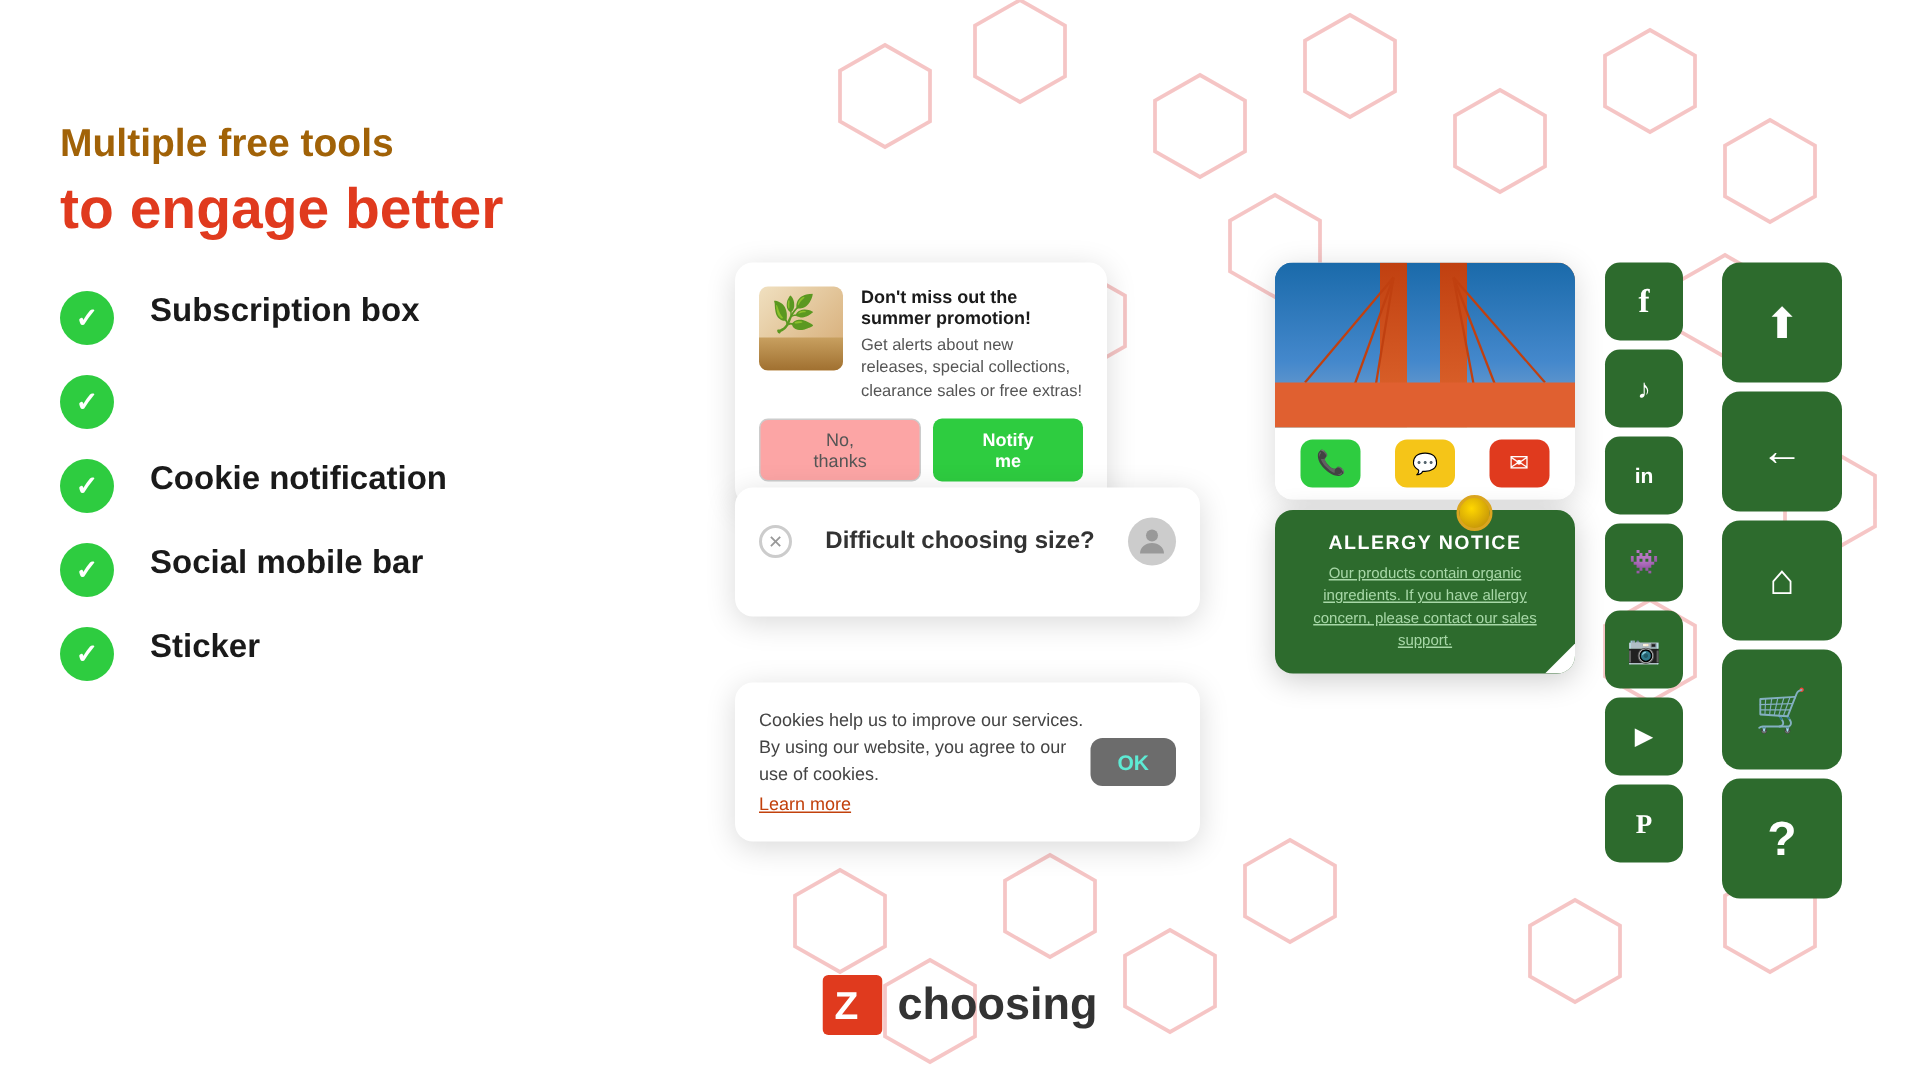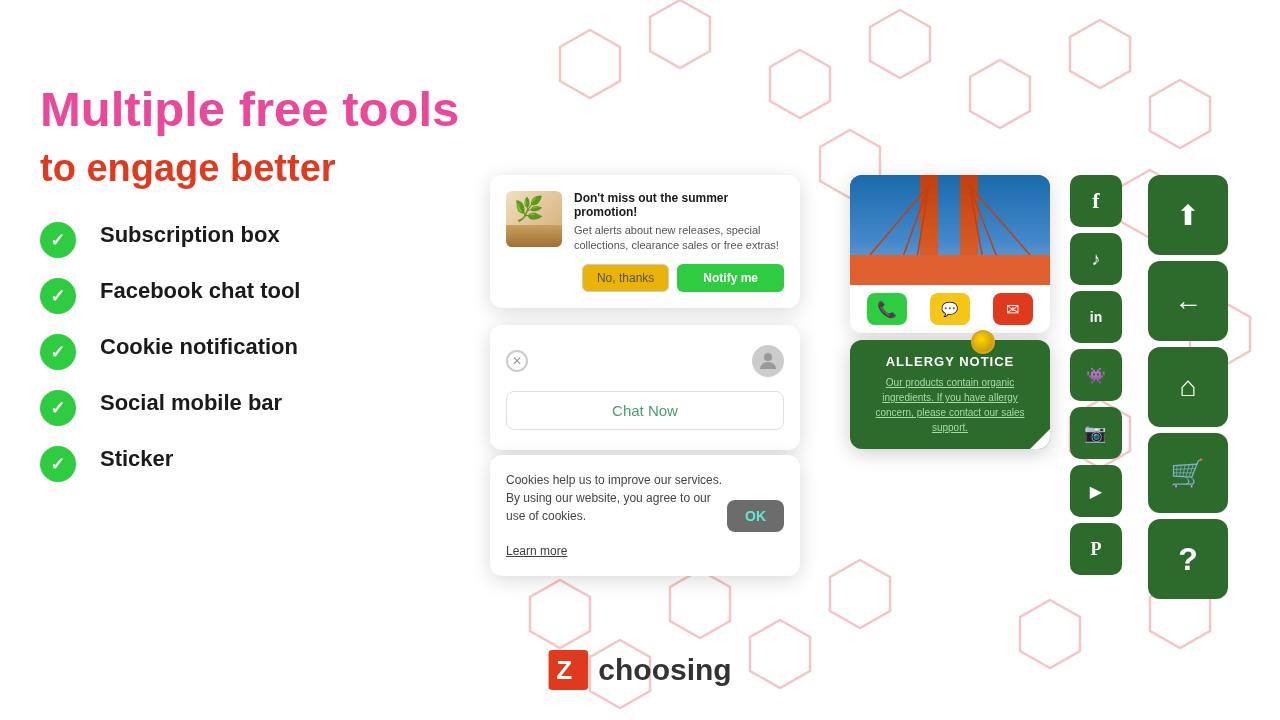--- a/index.html
+++ b/index.html
@@ -22,23 +22,23 @@
 
     
     .left-panel {
       position: absolute;
       left: 40px;
       top: 80px;
       width: 420px;
     }
 
     .headline {
-      font-size: 49px;
+      font-size: 26px;
       font-weight: 900;
-      color: #ec4899;
+      color: #a16207;
       line-height: 1.2;
       margin-bottom: 8px;
     }
 
     .headline-sub {
       font-size: 38px;
       font-weight: 900;
       color: #e03a1e;
       margin-bottom: 32px;
     }
@@ -76,21 +76,21 @@
       font-size: 22px;
       font-weight: 600;
       color: #1a1a1a;
     }
 
     
     .subscription-box {
       position: absolute;
       left: 40px;
       top: 170px;
-      width: 310px;
+      width: 248px;
       background: white;
       border-radius: 12px;
       padding: 16px;
       box-shadow: 0 4px 20px rgba(0,0,0,0.15);
       display: flex;
       flex-direction: column;
       gap: 10px;
     }
 
     .sub-top {
@@ -144,24 +144,24 @@
       line-height: 1.4;
     }
 
     .sub-buttons {
       display: flex;
       gap: 8px;
       justify-content: flex-end;
     }
 
     .btn-no {
-      padding: 6px 14px;
+      padding: 6px 28px;
       border: 1px solid #ccc;
       border-radius: 6px;
-      background: #eab308;
+      background: #fca5a5;
       font-size: 12px;
       cursor: pointer;
       color: #555;
     }
 
     .btn-notify {
       padding: 6px 26px;
       border: none;
       border-radius: 6px;
       background: #2ecc40;
@@ -251,26 +251,26 @@
     }
 
     .cookie-text {
       flex: 1;
       font-size: 12px;
       color: #444;
       line-height: 1.5;
     }
 
     .cookie-learn {
-      color: #404040;
+      color: #c2410c;
       text-decoration: underline;
       font-size: 12px;
       cursor: pointer;
       display: block;
-      margin-top: 17px;
+      margin-top: 2px;
     }
 
     .cookie-ok {
       padding: 8px 18px;
       background: #6c6c6c;
       color: #5eead4;
       border: none;
       border-radius: 8px;
       font-size: 14px;
       font-weight: 600;
@@ -483,21 +483,20 @@
   <div class="headline">Multiple free tools</div>
   <div class="headline-sub">to engage better</div>
 
   <ul class="feature-list">
     <li class="feature-item">
       <div class="check-icon"></div>
       <span class="feature-label">Subscription box</span>
     </li>
     <li class="feature-item">
       <div class="check-icon"></div>
-      <span class="feature-label">Facebook chat tool</span>
     </li>
     <li class="feature-item">
       <div class="check-icon"></div>
       <span class="feature-label">Cookie notification</span>
     </li>
     <li class="feature-item">
       <div class="check-icon"></div>
       <span class="feature-label">Social mobile bar</span>
     </li>
     <li class="feature-item">
@@ -517,28 +516,28 @@
   </div>
   <div class="sub-buttons">
     <button class="btn-no">No, thanks</button>
     <button class="btn-notify">Notify me</button>
   </div>
 </div>
 
 <div class="chat-box" style="position:absolute; left:490px; top:325px;">
   <div class="chat-header">
     <div class="chat-close">✕</div>
+    <div class="chat-title">Difficult choosing size?</div>
     <div class="chat-avatar">
       <svg width="24" height="24" viewBox="0 0 24 24" fill="#999">
           <circle cx="12" cy="8" r="4"></circle>
           <path d="M4 20c0-4 3.6-7 8-7s8 3 8 7"></path>
         </svg>
     </div>
   </div>
-  <button class="chat-now-btn">Chat Now</button>
 </div>
 
 <div class="cookie-box" style="position:absolute; left:490px; top:455px;">
   <div class="cookie-text">
     <span>Cookies help us to improve our services. By using our website, you agree to our use of cookies.</span>
     <a class="cookie-learn" href="#">Learn more</a>
   </div>
   <button class="cookie-ok">OK</button>
 </div>
 

